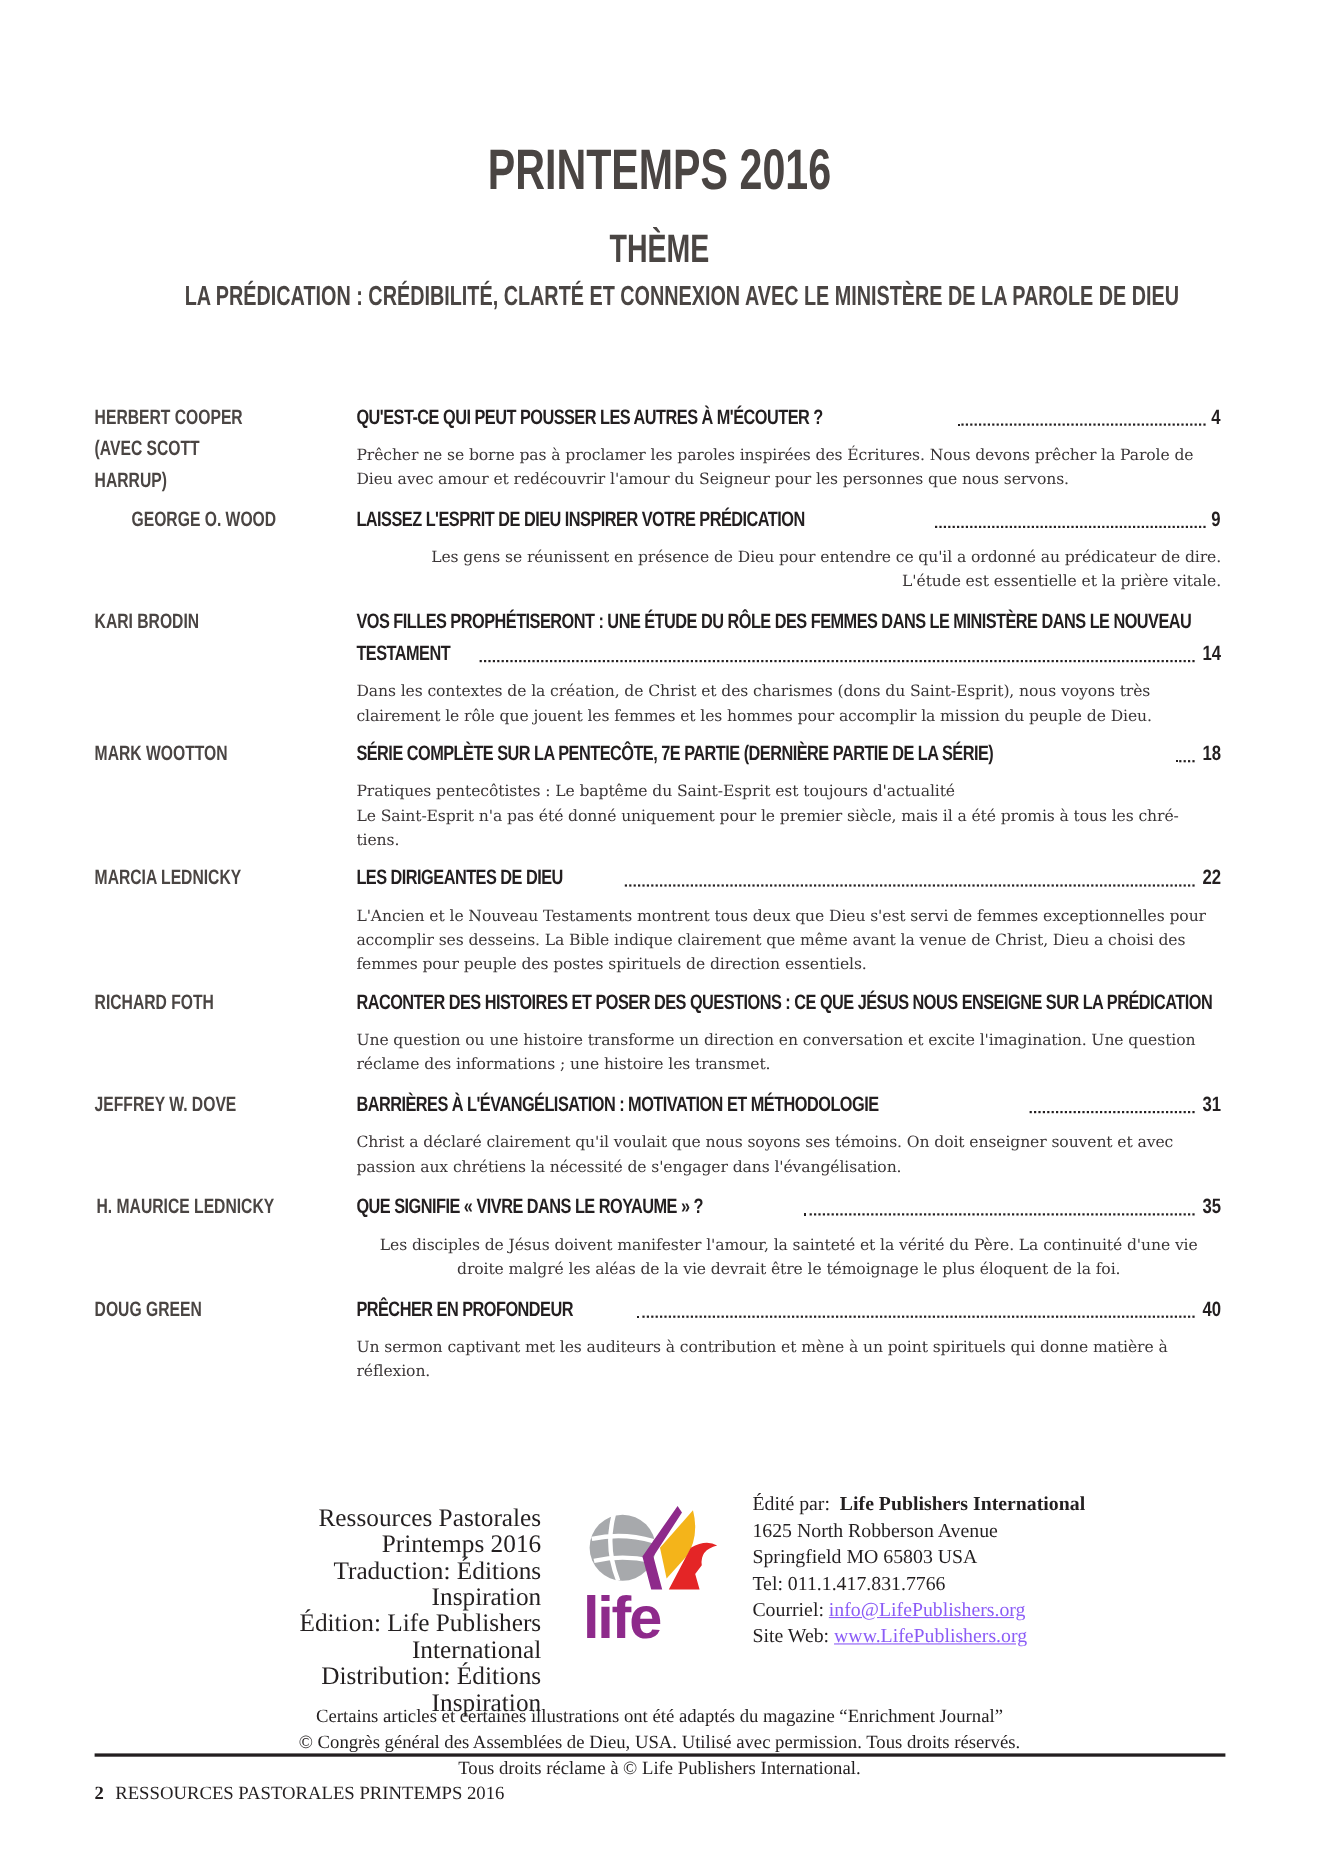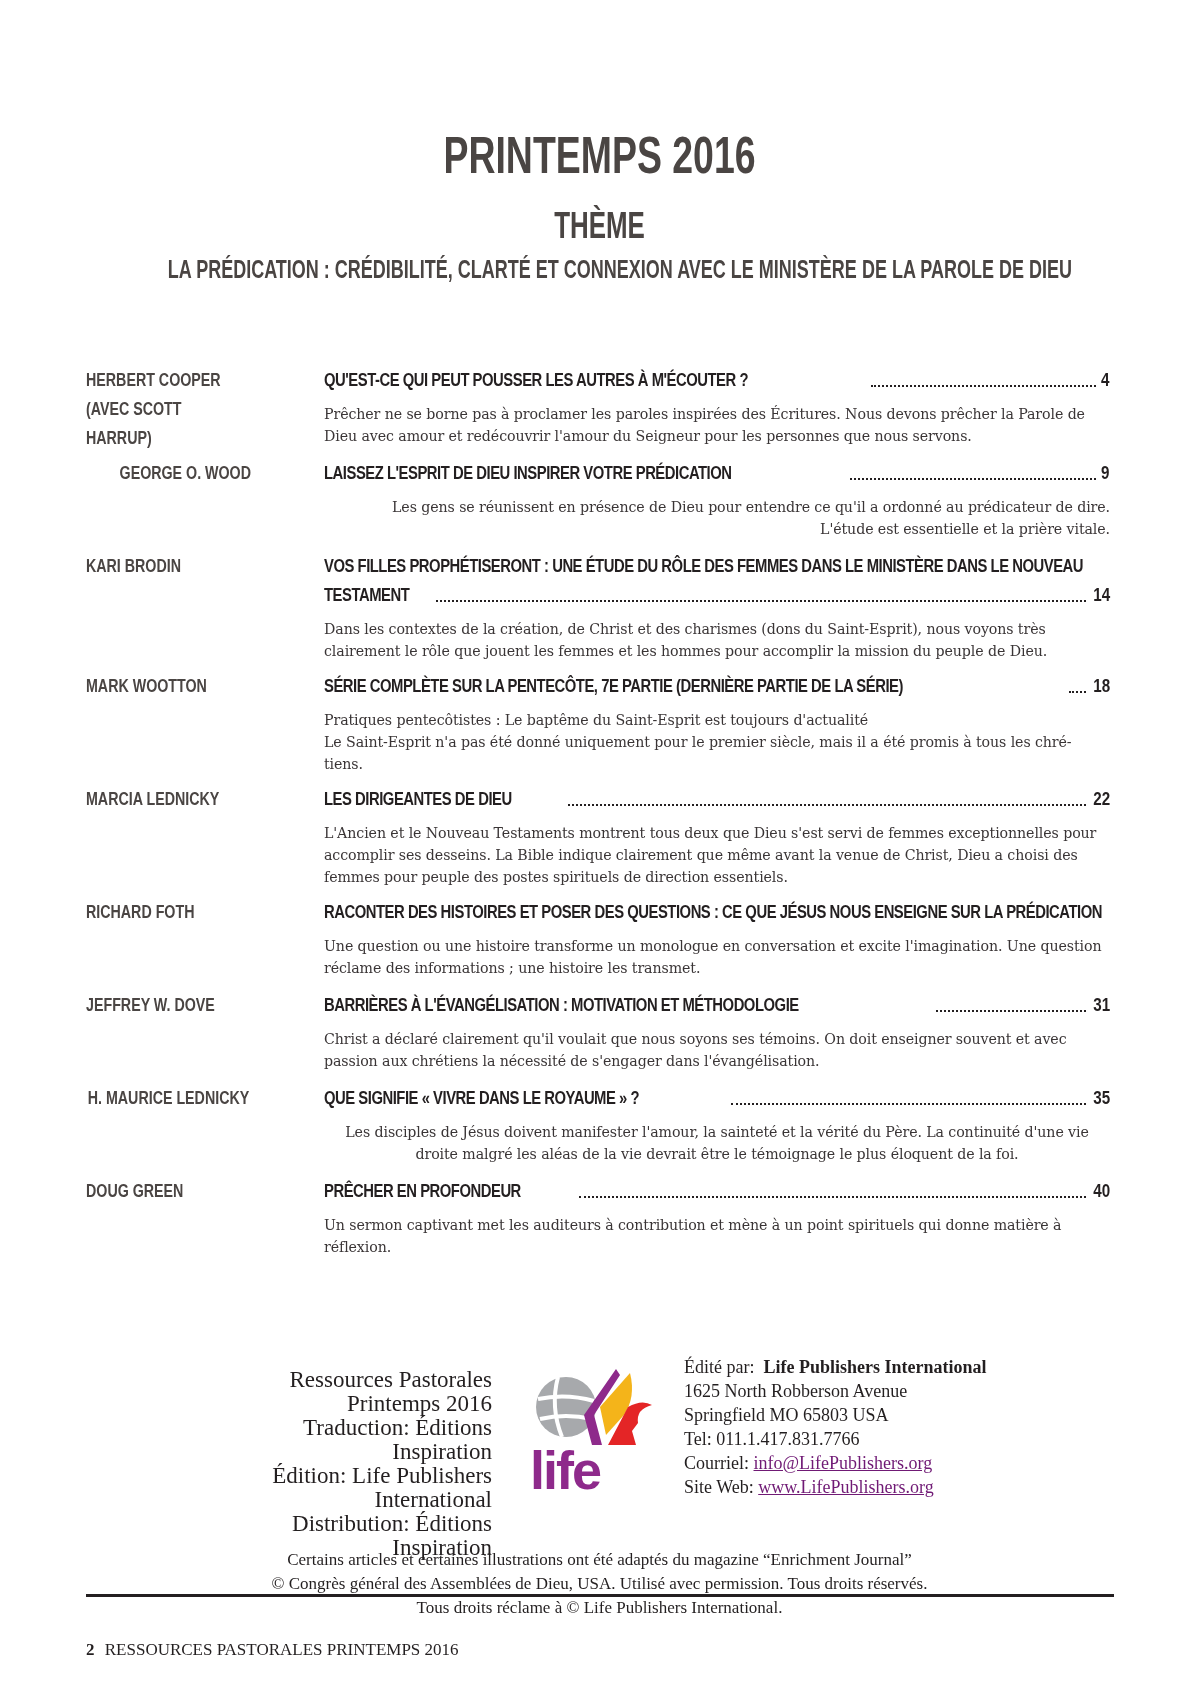--- a/index.html
+++ b/index.html
@@ -46,29 +46,29 @@
   .credits-left {
     position:absolute; top:1368px; left:200px; width:292px; text-align:right;
     font-family:"Liberation Serif", serif; font-size:23px; line-height:24px; color:#231f20;
   }
   .logo { position:absolute; top:1357px; left:528px; width:130px; height:140px; }
   .credits-right {
     position:absolute; top:1355px; left:684px; width:420px;
     font-family:"Liberation Serif", serif; font-size:18px; line-height:24px; color:#231f20;
   }
   .credits-right b { font-weight:bold; }
-  .credits-right a { color:#701a75; text-decoration:underline; }
+  .credits-right a { color:#8b5cf6; text-decoration:underline; }
   .notice {
     position:absolute; top:1522px; left:0; width:1199px; text-align:center;
     font-family:"Liberation Serif", serif; font-size:17px; line-height:24px; color:#231f20;margin-top:26px;
   }
   .rule { position:absolute; top:1594px; left:86px; width:1028px; height:3px; background:#231f20; }
   .footer {
     position:absolute; top:1620px; left:86px;
-    font-family:"Liberation Serif", serif; font-size:17px; color:#231f20;margin-top:20px;
+    font-family:"Liberation Serif", serif; font-size:17px; color:#231f20;
   }
   .footer .num { font-weight:bold; margin-right:6px; }
 </style>
 </head>
 <body>
 
 <div class="title">PRINTEMPS 2016</div>
 <div class="theme-label">THÈME</div>
 <div class="theme-text">LA PRÉDICATION : CRÉDIBILITÉ, CLARTÉ ET CONNEXION AVEC LE MINISTÈRE DE LA PAROLE DE DIEU</div>
 
@@ -140,21 +140,21 @@
     </div>
   </div>
 
   <div class="entry" style="height:93px;">
     <div class="author">RICHARD FOTH</div>
     <div class="article">
       <div class="art-title-row">
         <span class="art-title"><span class="sq">RACONTER DES HISTOIRES ET POSER DES QUESTIONS : CE QUE JÉSUS NOUS ENSEIGNE SUR LA PRÉDICATION</span></span>
 
       </div>
-      <div class="desc">Une question ou une histoire transforme un monologue en conversation et excite l'imagination. Une question réclame des informations ; une histoire les transmet.</div>
+      <div class="desc">Une question ou une histoire transforme un direction en conversation et excite l'imagination. Une question réclame des informations ; une histoire les transmet.</div>
     </div>
   </div>
 
   <div class="entry" style="height:93px;">
     <div class="author">JEFFREY W. DOVE</div>
     <div class="article">
       <div class="art-title-row">
         <span class="art-title"><span class="sq">BARRIÈRES À L'ÉVANGÉLISATION : MOTIVATION ET MÉTHODOLOGIE</span></span>
         <span class="dots"></span>
         <span class="page">31</span>

